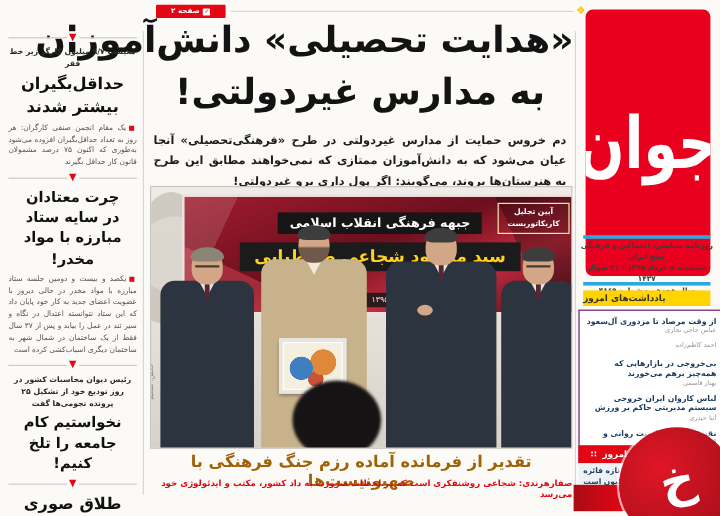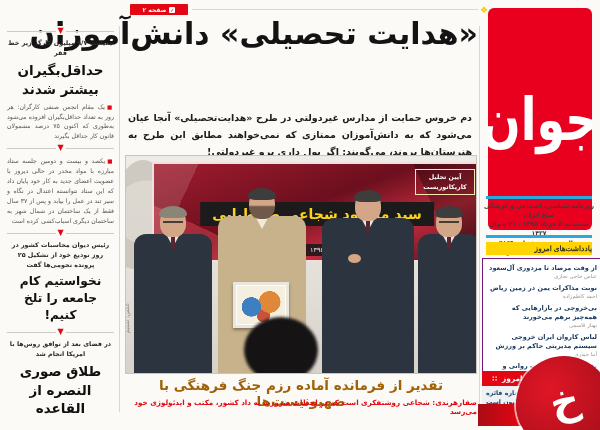--- a/index.html
+++ b/index.html
@@ -86,21 +86,21 @@
   
   .logo { position:absolute; left:488px; top:8px; width:104px; height:222px; background:#e8001e; border-radius:6px;
           display:flex; align-items:center; justify-content:center; overflow:hidden; }
   .logo .cal { color:#fff; font-size:46px; font-weight:bold; transform:scaleY(1.3); letter-spacing:-2px; }
   .diamond { position:absolute; left:480px; top:5px; color:#ffc400; font-size:9px; }
   .rule { position:absolute; left:486px; width:106px; height:3px; background:#29a9df; }
   .r1 { top:196px; } .r2 { top:235px; }
   .minfo { position:absolute; left:483px; top:201px; width:112px; text-align:center; font-size:6.1px; font-weight:bold;
            color:#3c3c3c; line-height:1.5; }
   .notes-hd { position:absolute; left:486px; top:242px; width:106px; height:13px; background:#ffd400; color:#34302a;
-              font-size:7.4px; font-weight:bold; text-align:right; line-height:13px;font-family:Liberation Serif, serif; }
+              font-size:7.4px; font-weight:bold; text-align:left; line-height:13px; }
   .notes { position:absolute; left:482px; top:258px; width:132px; background:#fff; border:1px solid #701a75; padding:2px 3px; }
   .note { display:flex; gap:3px; align-items:flex-start; padding:2.5px 1px; }
   .note .num { flex:0 0 auto; width:9px; height:9px; background:#f7a300; color:#fff; font-size:5.8px; line-height:9px;
                text-align:center; border-radius:1px; font-weight:bold; margin-top:1px; }
   .note .nt { font-size:6.5px; font-weight:bold; color:#17395d; line-height:1.3; }
   .note .na { font-size:5.4px; color:#9a958e; margin-top:1px; }
   .poll-hd { position:absolute; left:482px; top:371px; width:114px; height:15px; background:#e30613; color:#fff;
              font-size:7.4px; font-weight:bold; display:flex; align-items:center; justify-content:center; gap:5px; }
   .poll-hd .dots { font-size:7px; }
   .poll-bd { position:absolute; left:482px; top:386px; width:114px; height:20px; background:#eef2f5; font-size:6.3px;
@@ -122,27 +122,29 @@
   <div class="vline vl2"></div>
   <div class="toprule"></div>
 
   <div class="ptag">
     <span class="chk">✓</span>
     <span>صفحه ۲</span>
   </div>
 
   <div class="hl">
     <div>«هدایت تحصیلی» دانش‌آموزان</div>
-  </div>
-  <div class="sub">دم خروس حمایت از مدارس غیردولتی در طرح «هدایت‌تحصیلی» آنجا عیان می‌شود که به دانش‌آموزان ممتازی که نمی‌خواهند مطابق این طرح به هنرستان‌ها بروند، می‌گویند: اگر پول داری برو غیردولتی!</div>
+    <div>به مدارس غیردولتی!</div>
+  </div>
+  <div class="sub">دم خروس حمایت از مدارس غیردولتی در طرح «فرهنگی‌تحصیلی» آنجا عیان می‌شود که به دانش‌آموزان ممتازی که نمی‌خواهند مطابق این طرح به هنرستان‌ها بروند، می‌گویند: اگر پول داری برو غیردولتی!</div>
 
   <div class="photo">
     <div class="mural"></div>
     <div class="banner">
       <div class="b-tag">آیین تجلیل کاریکاتوریست</div>
+      <div class="b-org">جبهه فرهنگی انقلاب اسلامی</div>
       <div class="b-name">سید مسعود شجاعی طباطبایی</div>
       <div class="b-date">۱۳۹۵</div>
     </div>
     <div class="wm">تسنیم</div>
     <div class="wm2">تسنیم</div>
     <div class="credit">عکس: تسنیم</div>
 
     <div class="person glasses gray" style="left:8px; top:52px; width:78px; height:166px;">
       <div class="head"></div>
       <div class="torso"></div>
@@ -176,38 +178,38 @@
       <div class="l-kicker">معیشت ۹/۷ میلیون کارگر زیر خط فقر</div>
       <div class="l-title">حداقل‌بگیران بیشتر شدند</div>
       <div class="l-body"><span class="rb">■</span><span>یک مقام انجمن صنفی کارگران: هر روز به تعداد حداقل‌بگیران افزوده می‌شود به‌طوری که اکنون ۷۵ درصد مشمولان قانون کار حداقل بگیرند</span></div>
     </div>
 
     <div class="sep">
         <span class="mark">▼</span>
       </div>
 
     <div>
+      <div class="l-title t12">چرت معتادان در سایه ستاد مبارزه با مواد مخدر!</div>
       <div class="l-body"><span class="rb">■</span><span>یکصد و بیست و دومین جلسه ستاد مبارزه با مواد مخدر در حالی دیروز با عضویت اعضای جدید به کار خود پایان داد که این ستاد نتوانسته اعتدال در نگاه و سیر تند در عمل را بیابد و پس از ۳۷ سال فقط از یک ساختمان در شمال شهر به ساختمان دیگری اسباب‌کشی کرده است</span></div>
     </div>
 
     <div class="sep">
         <span class="mark">▼</span>
       </div>
 
     <div>
       <div class="l-kicker">رئیس دیوان محاسبات کشور در روز تودیع خود از تشکیل ۲۵ پرونده نجومی‌ها گفت</div>
       <div class="l-title t12">نخواستیم کام جامعه را تلخ کنیم!</div>
     </div>
 
     <div class="sep">
         <span class="mark">▼</span>
       </div>
 
     <div>
-      <div class="l-kicker">در فضای بعد از توافق روس‌ها با امریکا انجام شد</div>
       <div class="l-title">طلاق صوری النصره از القاعده</div>
     </div>
 
   </div>
 
   <span class="diamond">❖</span>
   <div class="logo">
     <span class="cal">جوان</span>
   </div>
   <div class="rule r1"></div>
@@ -224,21 +226,20 @@
     <div class="note">
       <span class="num">۲</span>
       <span>
           <div class="nt">از وقت مرصاد تا مزدوری آل‌سعود</div>
           <div class="na">عباس حاجی نجاری</div>
         </span>
     </div>
     <div class="note">
       <span class="num">۱۵</span>
       <span>
-          <div class="nt">نوبت مذاکرات یمن در زمین ریاض</div>
           <div class="na">احمد کاظم‌زاده</div>
         </span>
     </div>
     <div class="note">
       <span class="num">۴</span>
       <span>
           <div class="nt">بی‌خروجی در بازارهایی که همه‌چیز برهم می‌خورند</div>
           <div class="na">بهناز قاسمی</div>
         </span>
     </div>

